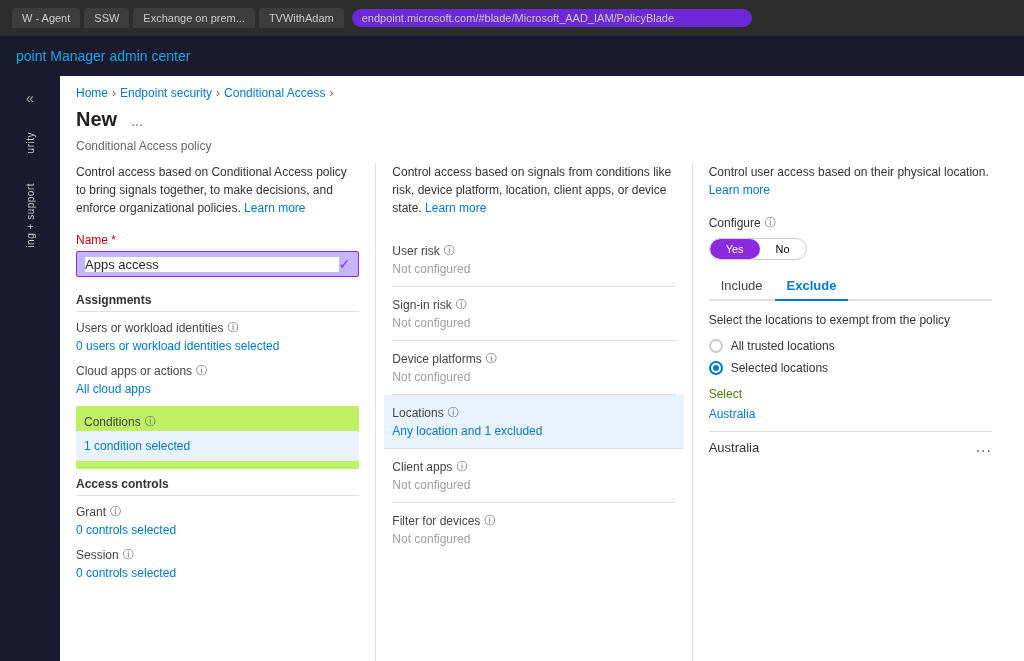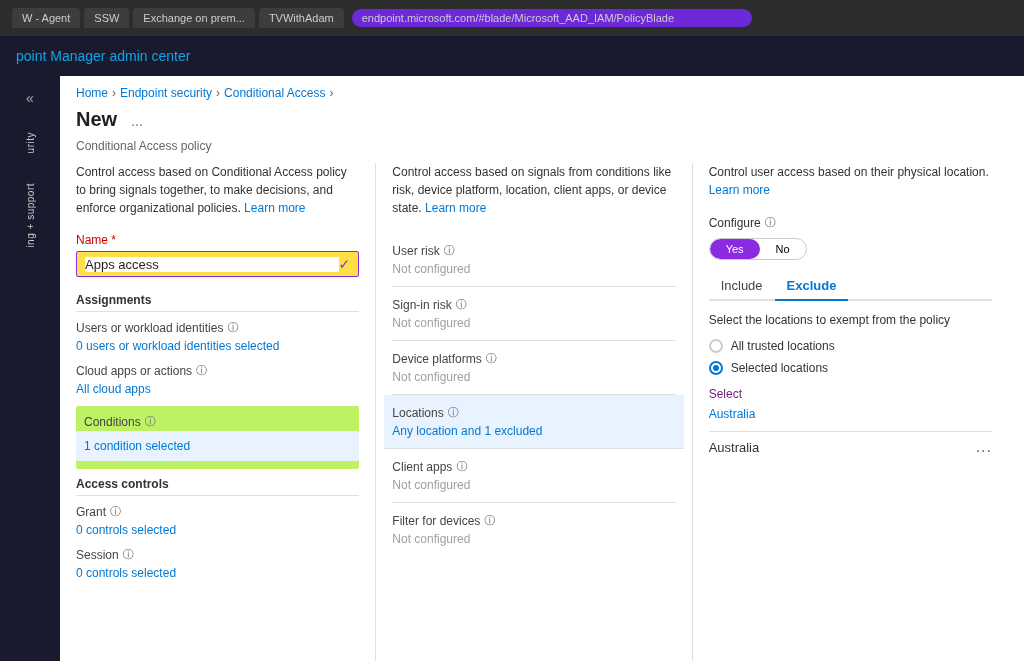--- a/index.html
+++ b/index.html
@@ -166,21 +166,21 @@
       font-weight: 500;
     }
     .field-label span { color: #cc0000; }
 
     .name-input-wrapper {
       display: flex;
       align-items: center;
       border: 1px solid #8a2be2;
       border-radius: 2px;
       padding: 4px 8px;
-      background: #fde047;
+      background: #c4b5fd;
       margin-bottom: 16px;
     }
     .name-input {
       border: none;
       outline: none;
       flex: 1;
       font-size: 13px;
       color: #201f1e;
     }
     .check-icon { color: #8a2be2; font-size: 14px; }
@@ -348,21 +348,21 @@
     .radio-circle.selected::after {
       content: '';
       width: 6px;
       height: 6px;
       border-radius: 50%;
       background: #0078d4;
     }
 
     .select-label {
       font-size: 12px;
-      color: #701a75;
+      color: #4d7c0f;
       margin-bottom: 6px;
       font-weight: 500;
     }
     .select-value {
       font-size: 12px;
       color: #0078d4;
       cursor: pointer;
       margin-bottom: 10px;
     }
 

